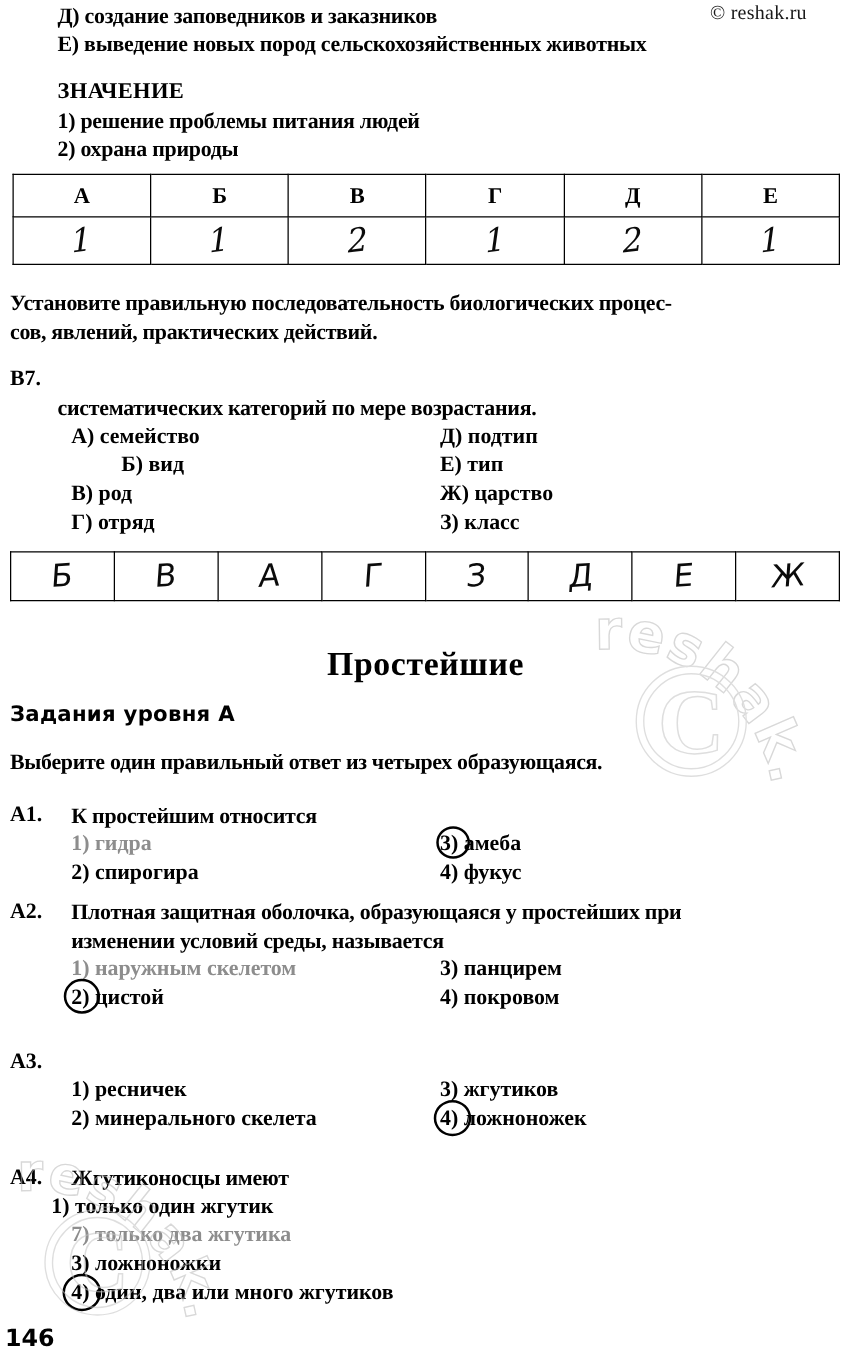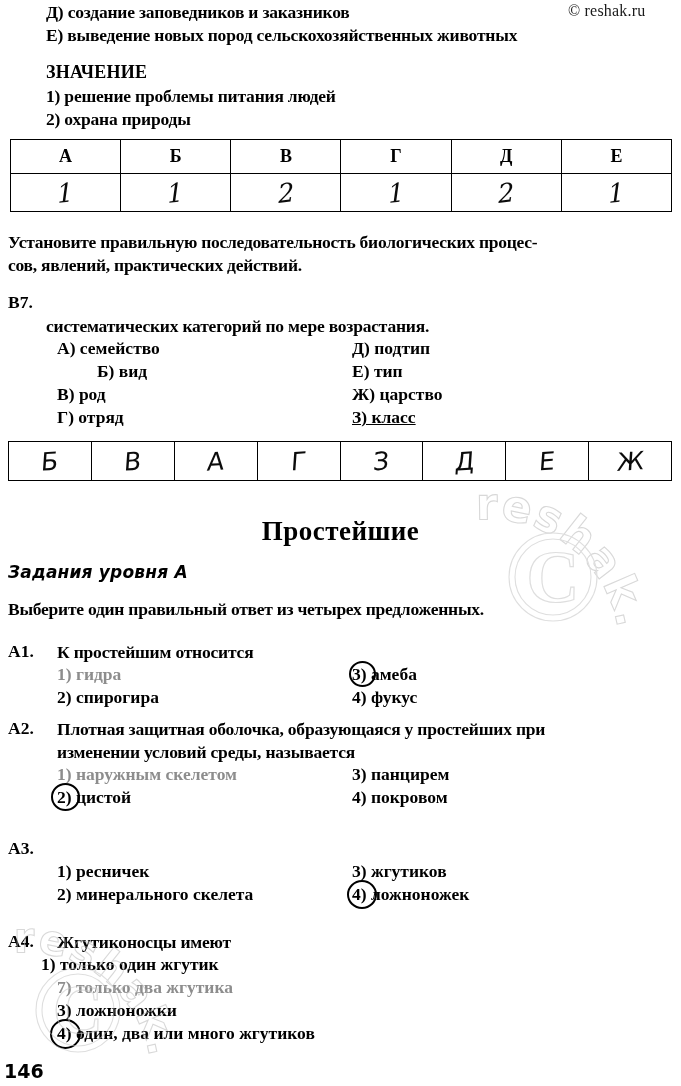--- a/index.html
+++ b/index.html
@@ -135,21 +135,20 @@
     letter-spacing: 0.5px;
   }
 
   
   .rounded-head {
     position: absolute;
     font-family: "DejaVu Sans", sans-serif;
     font-weight: bold;
     font-size: 17px;
     letter-spacing: 0.2px;
-    font-style: italic;
   }
 
   
   .circle-mark {
     position: absolute;
     border: 2.4px solid #000;
     border-radius: 50%;
     pointer-events: none;
   }
 
@@ -226,21 +225,21 @@
   <div class="q-body" style="left:46px; top:315px;">систематических категорий по мере возрастания.</div>
 
   <div class="opt" style="left:57px; top:338px;">А) семейство</div>
   <div class="opt" style="left:57px; top:361px;margin-left:40px;">Б) вид</div>
   <div class="opt" style="left:57px; top:384px;">В) род</div>
   <div class="opt" style="left:57px; top:407px;">Г) отряд</div>
 
   <div class="opt" style="left:352px; top:338px;">Д) подтип</div>
   <div class="opt" style="left:352px; top:361px;">Е) тип</div>
   <div class="opt" style="left:352px; top:384px;">Ж) царство</div>
-  <div class="opt" style="left:352px; top:407px;text-decoration:underline;">З) класс</div>
+  <div class="opt" style="left:352px; top:407px;">З) класс</div>
 
   <table class="ans-table t2">
     <tbody>
         <tr>
       <td><span class="hw-letter">Б</span></td>
       <td><span class="hw-letter">В</span></td>
       <td><span class="hw-letter">А</span></td>
       <td><span class="hw-letter">Г</span></td>
       <td><span class="hw-letter">З</span></td>
       <td><span class="hw-letter">Д</span></td>
@@ -261,21 +260,21 @@
       <circle cx="85" cy="97" r="44"></circle>
       <circle cx="85" cy="97" r="38"></circle>
       <text class="cletter" x="85" y="122" font-size="74" text-anchor="middle">C</text>
     </svg>
   </div>
 
   <div class="big-heading" style="top:516px;">Простейшие</div>
 
   <div class="rounded-head" style="left:8px; top:562px;">Задания уровня А</div>
 
-  <div class="para" style="left:8px; top:598px;">Выберите один правильный ответ из четырех предложенных.</div>
+  <div class="para" style="left:8px; top:598px;">Выберите один правильный ответ из четырех образующаяся.</div>
 
   <div class="q-num" style="left:8px; top:641px;">A1.</div>
   <div class="q-body" style="left:57px; top:641px;">К простейшим относится</div>
   <div class="opt fade-lite" style="left:57px; top:664px;">1) гидра</div>
   <div class="opt" style="left:57px; top:687px;">2) спирогира</div>
   <div class="opt" style="left:352px; top:664px;">3) амеба</div>
   <div class="opt" style="left:352px; top:687px;">4) фукус</div>
   <div class="circle-mark" style="left:349px; top:661px; width:23px; height:22px;"></div>
 
   <div class="q-num" style="left:8px; top:718px;">A2.</div>

